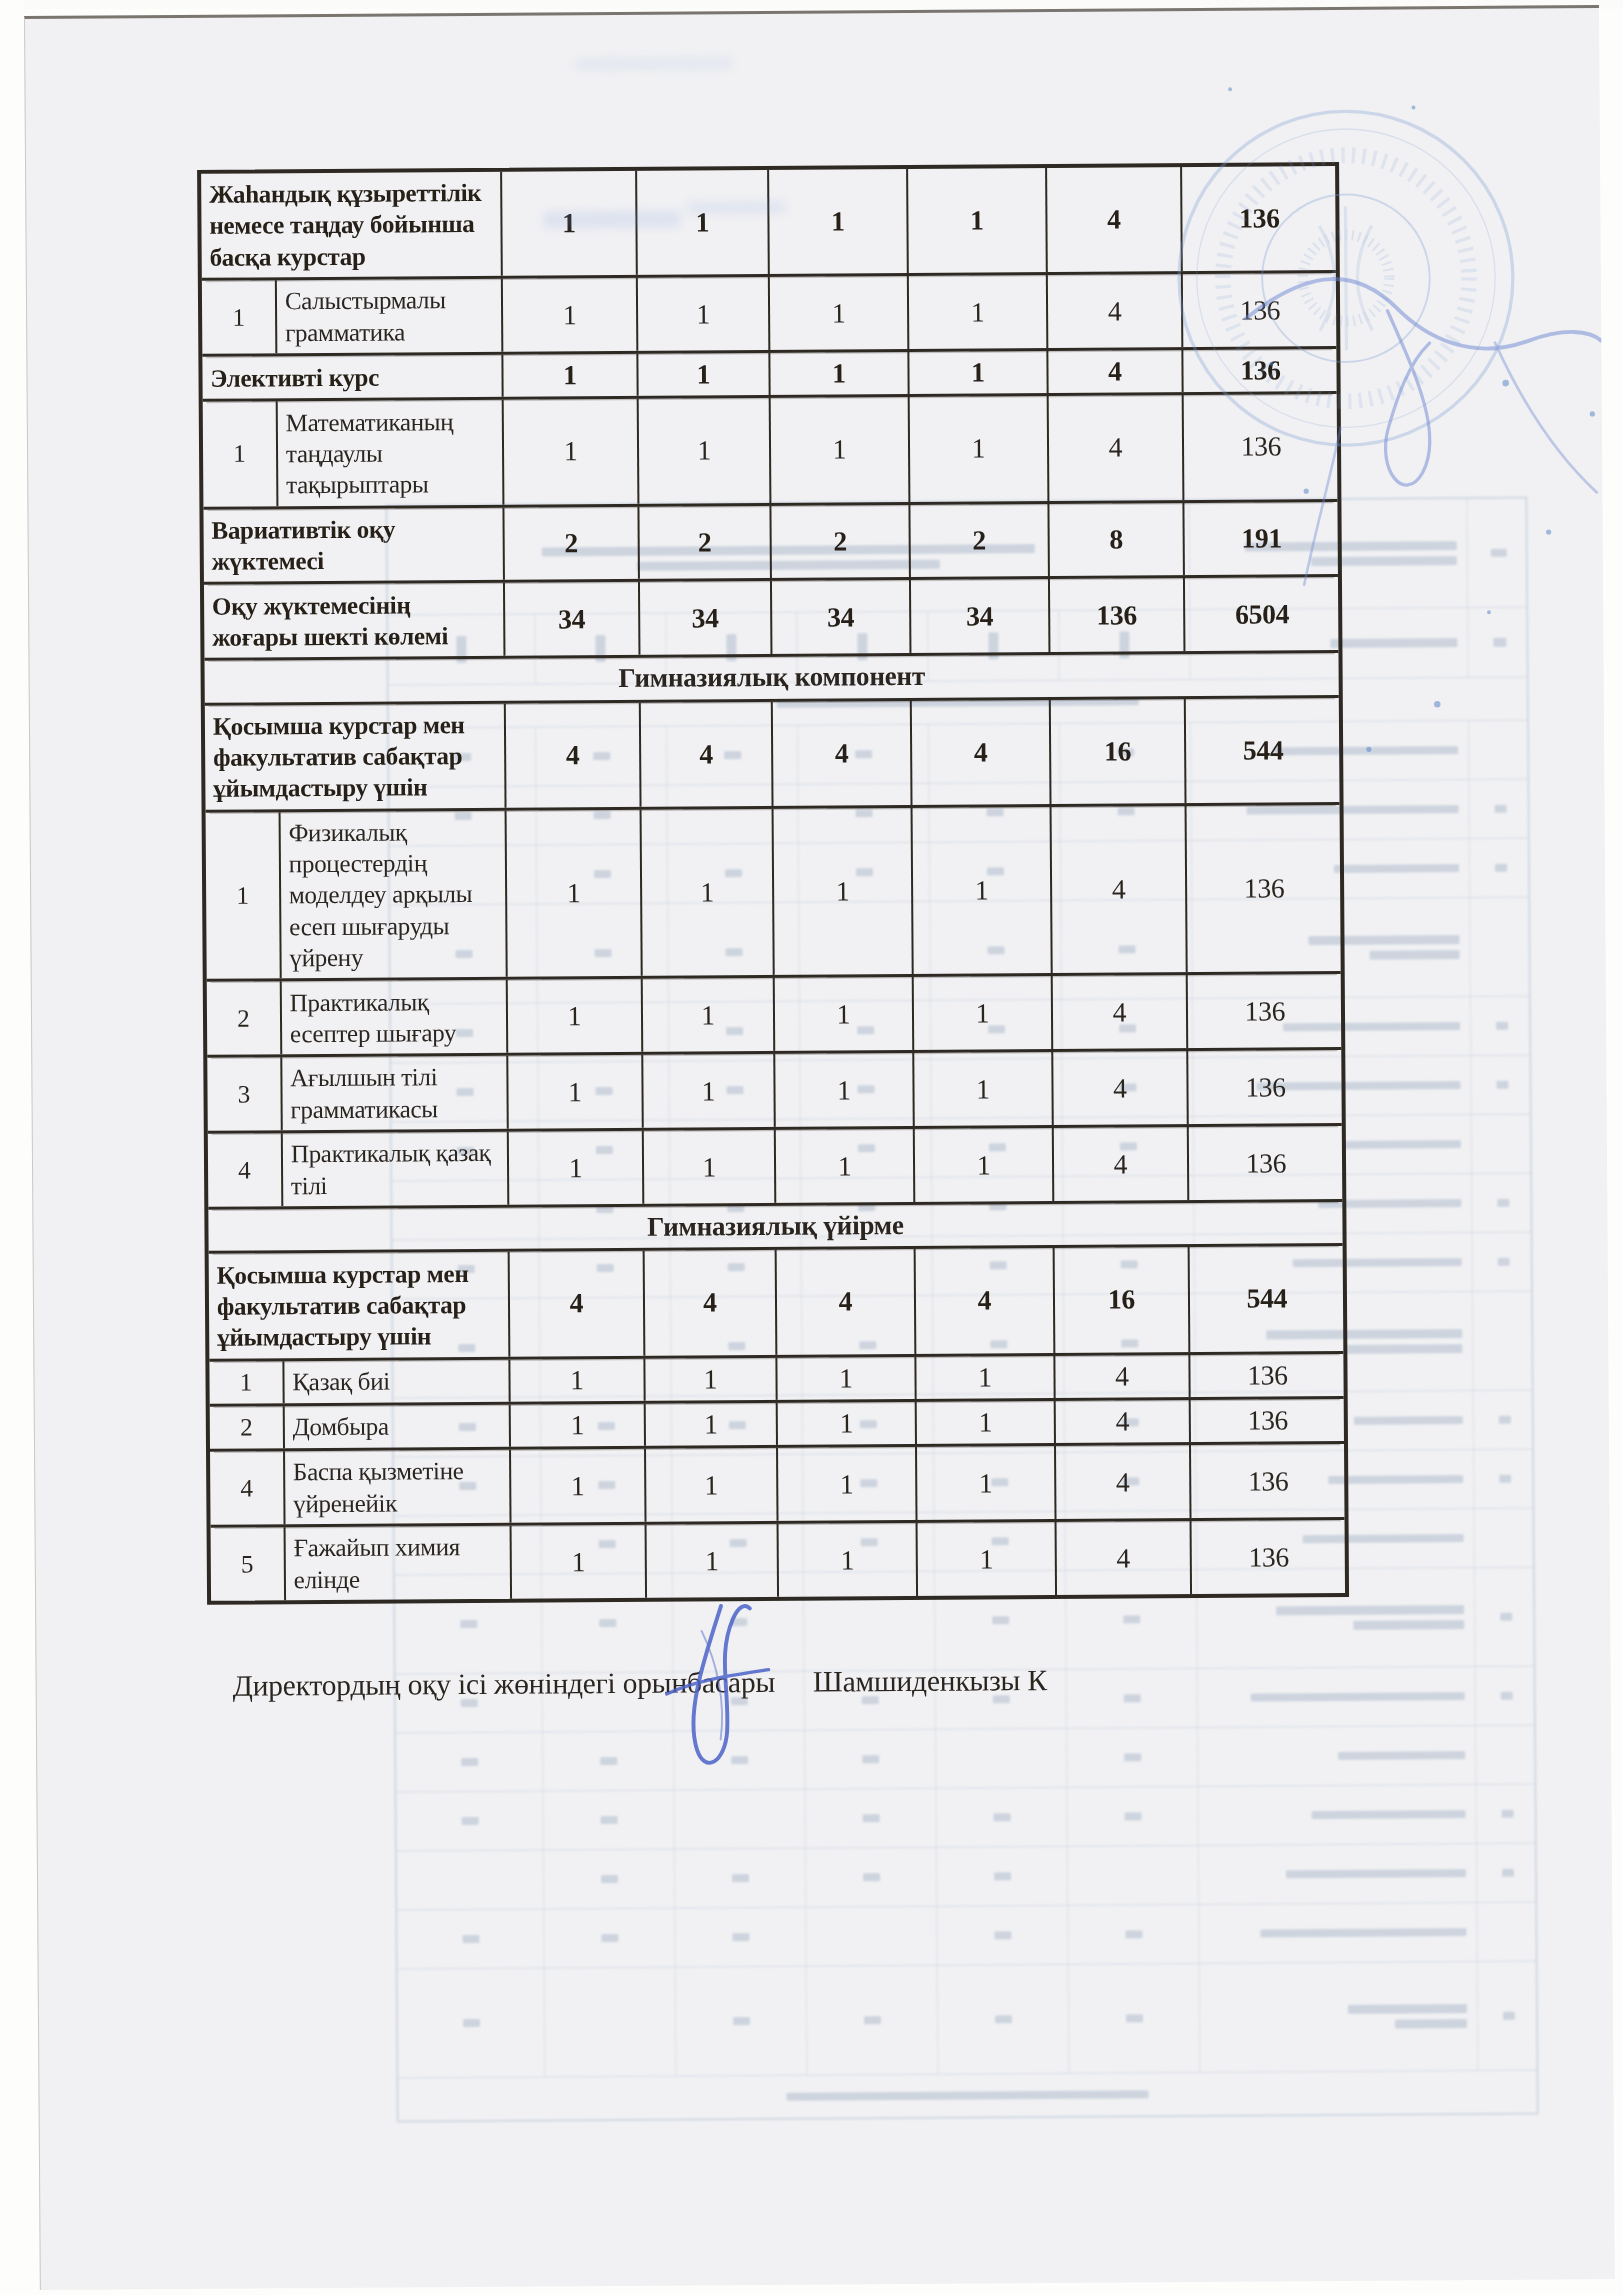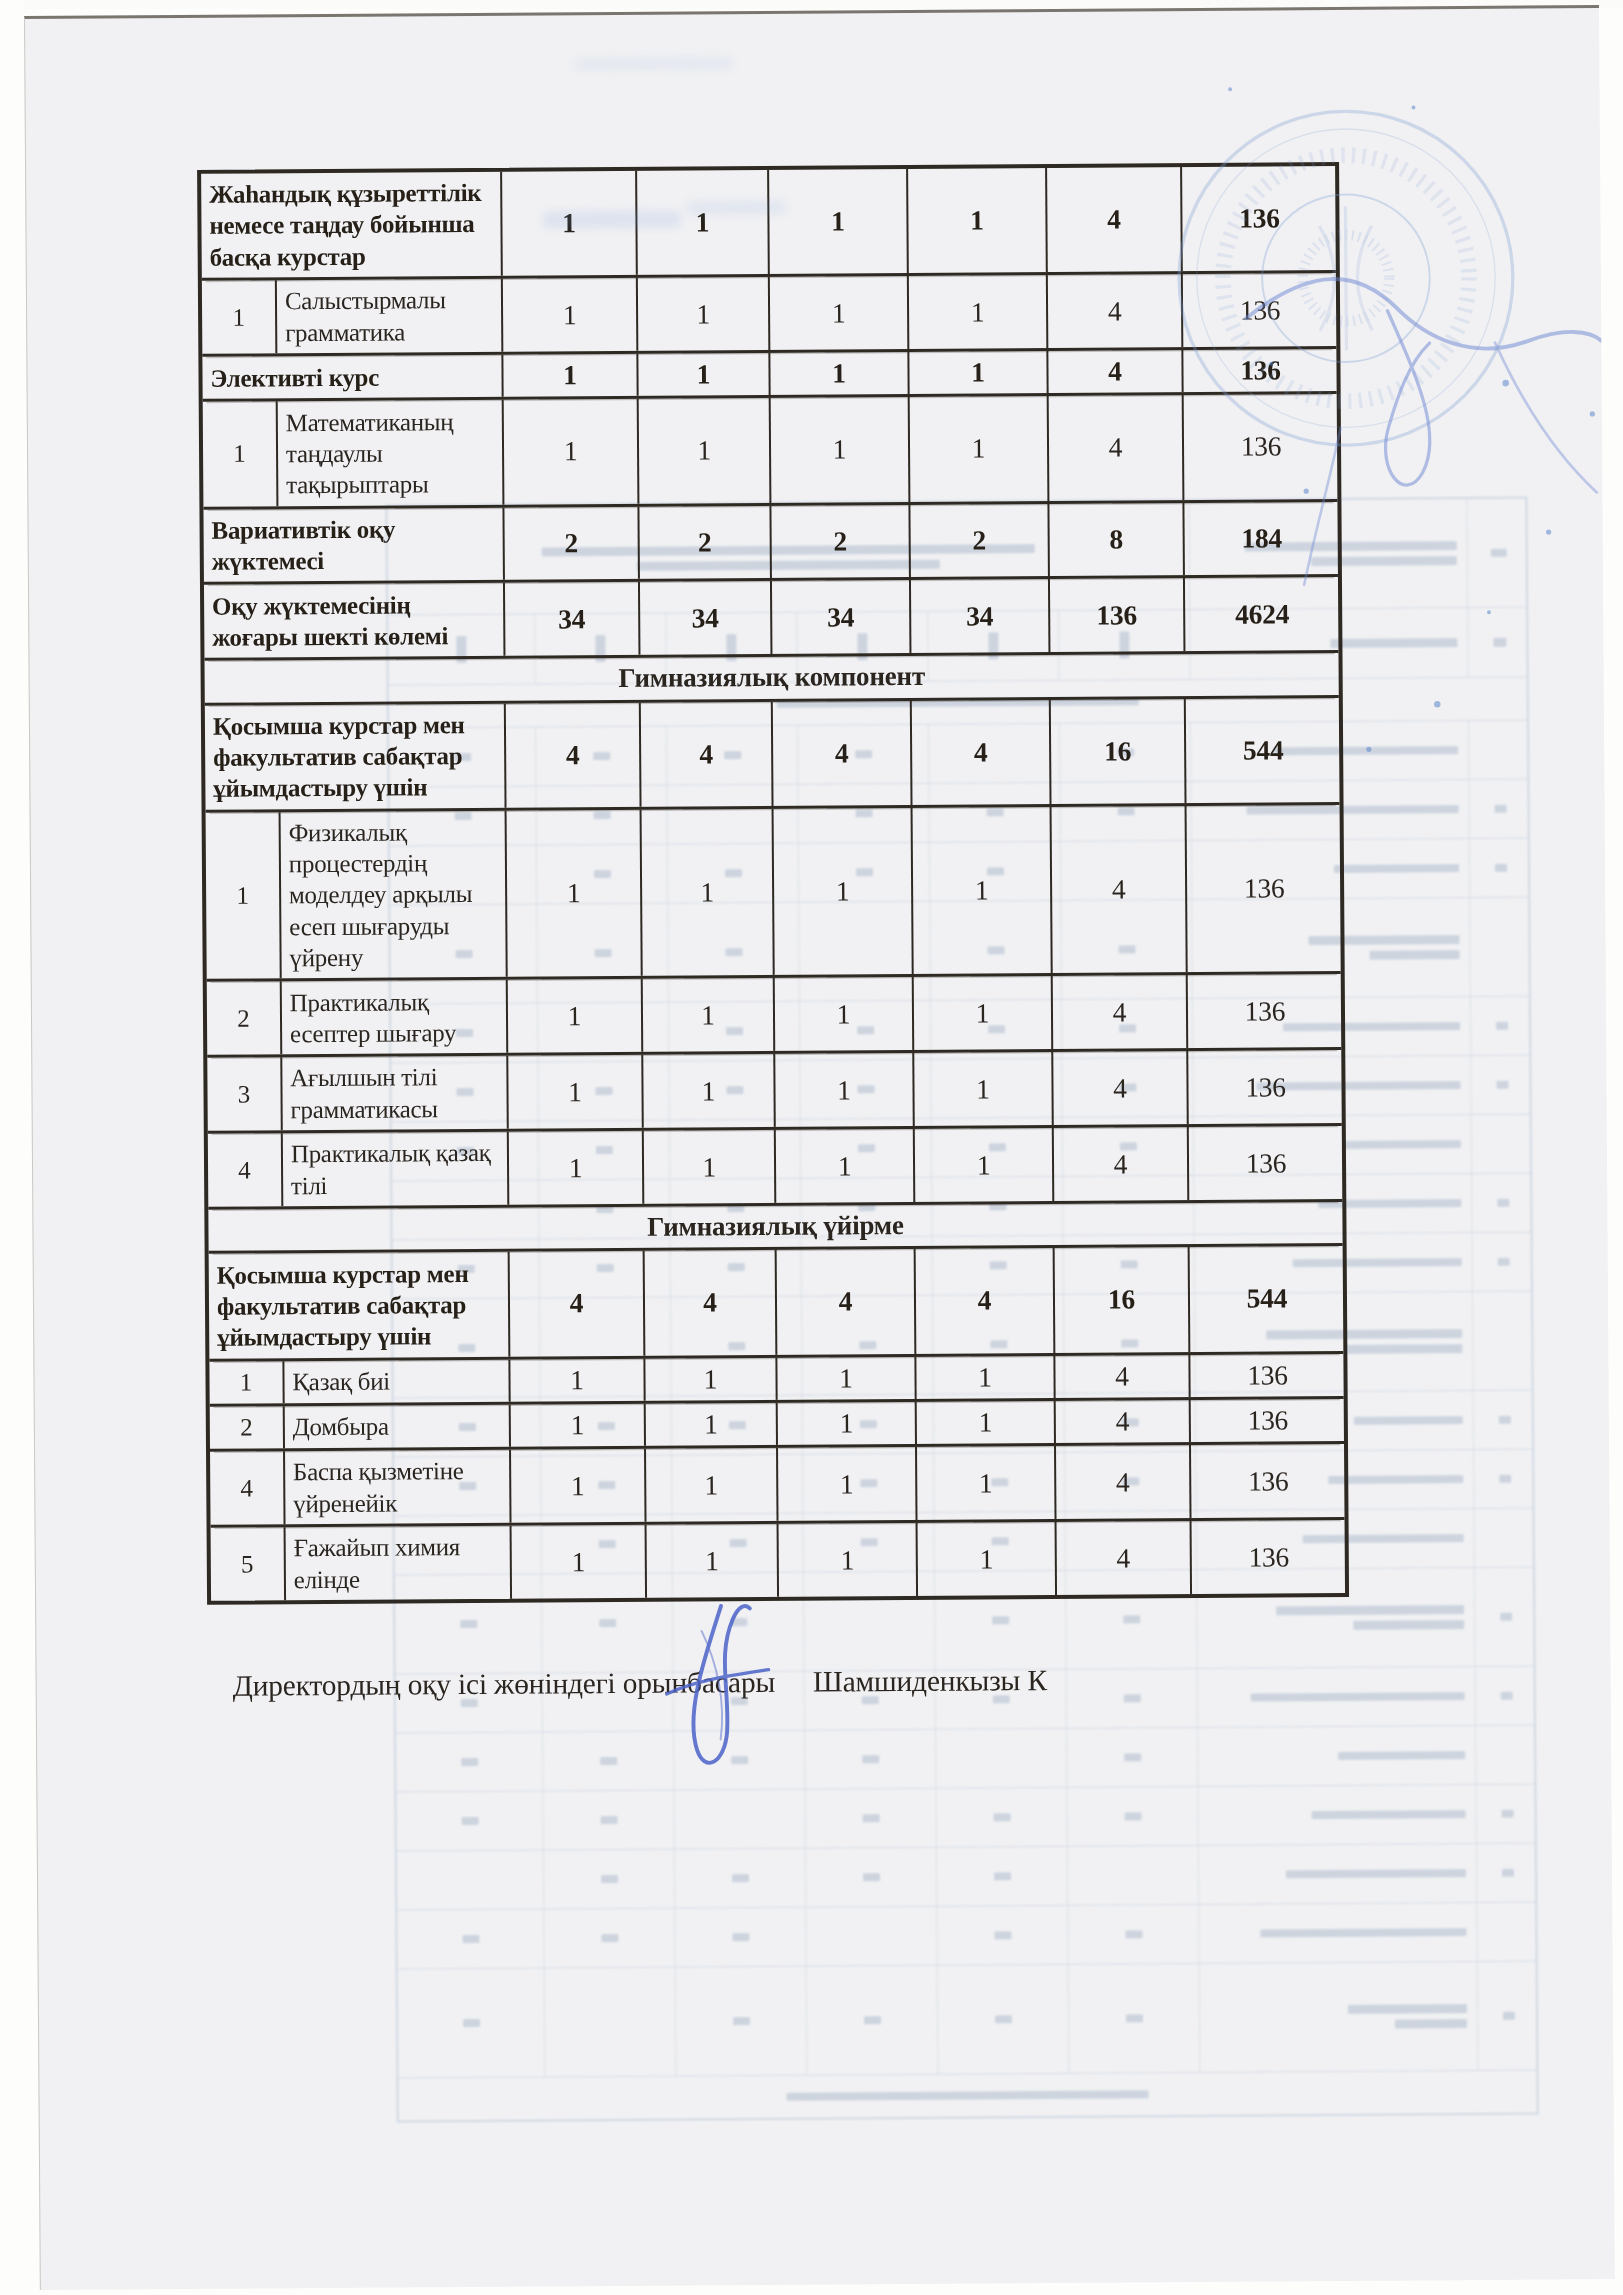--- a/index.html
+++ b/index.html
@@ -649,30 +649,30 @@
         <div class="cell val">4</div>
         <div class="cell val">136</div>
       </div>
       <div class="trow group">
         <div class="cell lbl">Вариативтік оқу жүктемесі</div>
         <div class="cell val">2</div>
         <div class="cell val">2</div>
         <div class="cell val">2</div>
         <div class="cell val">2</div>
         <div class="cell val">8</div>
-        <div class="cell val">184</div>
+        <div class="cell val">191</div>
       </div>
       <div class="trow group">
         <div class="cell lbl">Оқу жүктемесінің жоғары шекті көлемі</div>
         <div class="cell val">34</div>
         <div class="cell val">34</div>
         <div class="cell val">34</div>
         <div class="cell val">34</div>
         <div class="cell val">136</div>
-        <div class="cell val">4624</div>
+        <div class="cell val">6504</div>
       </div>
       <div class="trow section">
         <div class="cell sec">Гимназиялық компонент</div>
       </div>
       <div class="trow group">
         <div class="cell lbl">Қосымша курстар мен факультатив сабақтар ұйымдастыру үшін</div>
         <div class="cell val">4</div>
         <div class="cell val">4</div>
         <div class="cell val">4</div>
         <div class="cell val">4</div>

